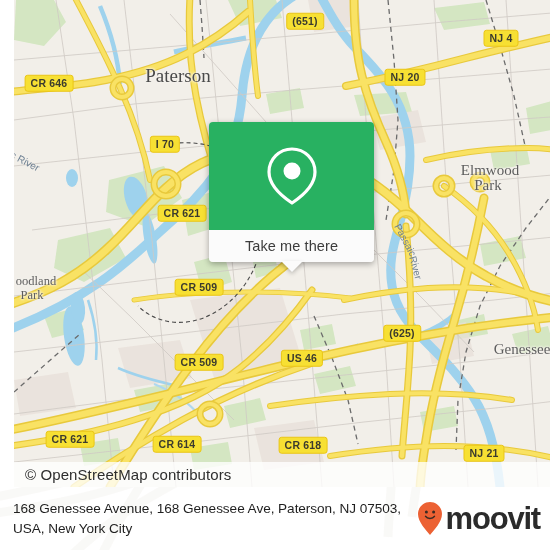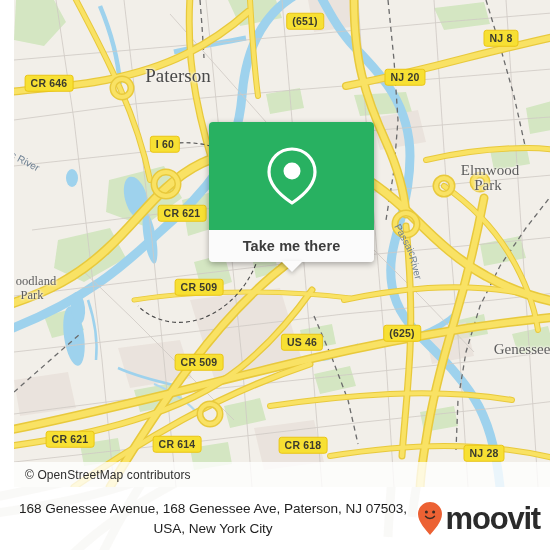--- a/index.html
+++ b/index.html
@@ -61,21 +61,21 @@
 
   
   .attrib {
     position: absolute;
     left: 0; bottom: 0;
     width: 550px; height: 25px;
     background: rgba(255,255,255,0.78);
     display: flex; align-items: center;
   }
   .attrib span {
-    font-size: 12px; color: #2e2e2e;
+    font-size: 15px; color: #2e2e2e;
     padding-left: 11px; letter-spacing: .1px;
   }
 
   
   .popup {
     position: absolute;
     left: 195px; top: 122px;
     width: 165px;
     border-radius: 4px;
     box-shadow: 0 2px 6px rgba(0,0,0,0.33);
@@ -88,41 +88,40 @@
     display: flex; align-items: center; justify-content: center;
   }
   .popup-foot {
     height: 32px;
     background: #fbfbfb;
     border-radius: 0 0 4px 4px;
     display: flex; align-items: center; justify-content: center;
     position: relative;
   }
   .popup-foot .label {
-    font-size: 14.5px; color: #3c3c3c; letter-spacing: .1px; font-weight: bold;
+    font-size: 14.5px; color: #3c3c3c; letter-spacing: .1px;
   }
   .popup-tail {
     position: absolute;
     left: 50%; bottom: -10px;
     width: 0; height: 0;
     margin-left: -11px;
     border-left: 11px solid transparent;
     border-right: 11px solid transparent;
     border-top: 11px solid #fbfbfb;
     filter: drop-shadow(0 2px 2px rgba(0,0,0,0.22));
   }
 
   
   .footer {
     position: absolute;
     left: 0; top: 487px;
     width: 550px; height: 63px;
     background: #ffffff;
     overflow: hidden;
-    text-align: center;
   }
   .footer-watermark {
     position: absolute; left: 0; top: -420px;
     width: 550px; height: 500px;
     opacity: 0.13;
     pointer-events: none;
   }
   .footer-inner {
     position: relative;
     height: 100%;
@@ -338,33 +337,33 @@
           <circle cx="466" cy="182" r="7"></circle>
         </g>
 
         <path d="M138 148 C170 138 204 142 226 162 C248 182 254 214 248 244
                  C242 274 224 300 198 314 C172 328 142 324 124 306" stroke="#4a4a4a" stroke-width="1.1" fill="none" stroke-dasharray="4 3"></path>
       </g>
     </svg>
 
     <div>
       <div class="shield" style="left:291px;top:21px">(651)</div>
-      <div class="shield" style="left:487px;top:38px">NJ 8</div>
+      <div class="shield" style="left:487px;top:38px">NJ 4</div>
       <div class="shield" style="left:391px;top:77px">NJ 20</div>
       <div class="shield" style="left:35px;top:83px">CR 646</div>
-      <div class="shield" style="left:151px;top:144px">I 60</div>
+      <div class="shield" style="left:151px;top:144px">I 70</div>
       <div class="shield" style="left:168px;top:213px">CR 621</div>
       <div class="shield" style="left:185px;top:287px">CR 509</div>
       <div class="shield" style="left:388px;top:333px">(625)</div>
-      <div class="shield" style="left:288px;top:342px">US 46</div>
+      <div class="shield" style="left:288px;top:358px">US 46</div>
       <div class="shield" style="left:185px;top:362px">CR 509</div>
       <div class="shield" style="left:163px;top:444px">CR 614</div>
       <div class="shield" style="left:56px;top:439px">CR 621</div>
       <div class="shield" style="left:289px;top:445px">CR 618</div>
-      <div class="shield" style="left:470px;top:453px">NJ 28</div>
+      <div class="shield" style="left:470px;top:453px">NJ 21</div>
     </div>
 
     <div>
       <div class="place city" style="left:164px;top:76px">Paterson</div>
       <div class="place town" style="left:476px;top:170px">Elmwood</div>
       <div class="place town" style="left:474px;top:185px">Park</div>
       <div class="place town" style="left:508px;top:349px">Genessee</div>
       <div class="place park" style="left:22px;top:281px">oodland</div>
       <div class="place park" style="left:18px;top:295px">Park</div>
     </div>

